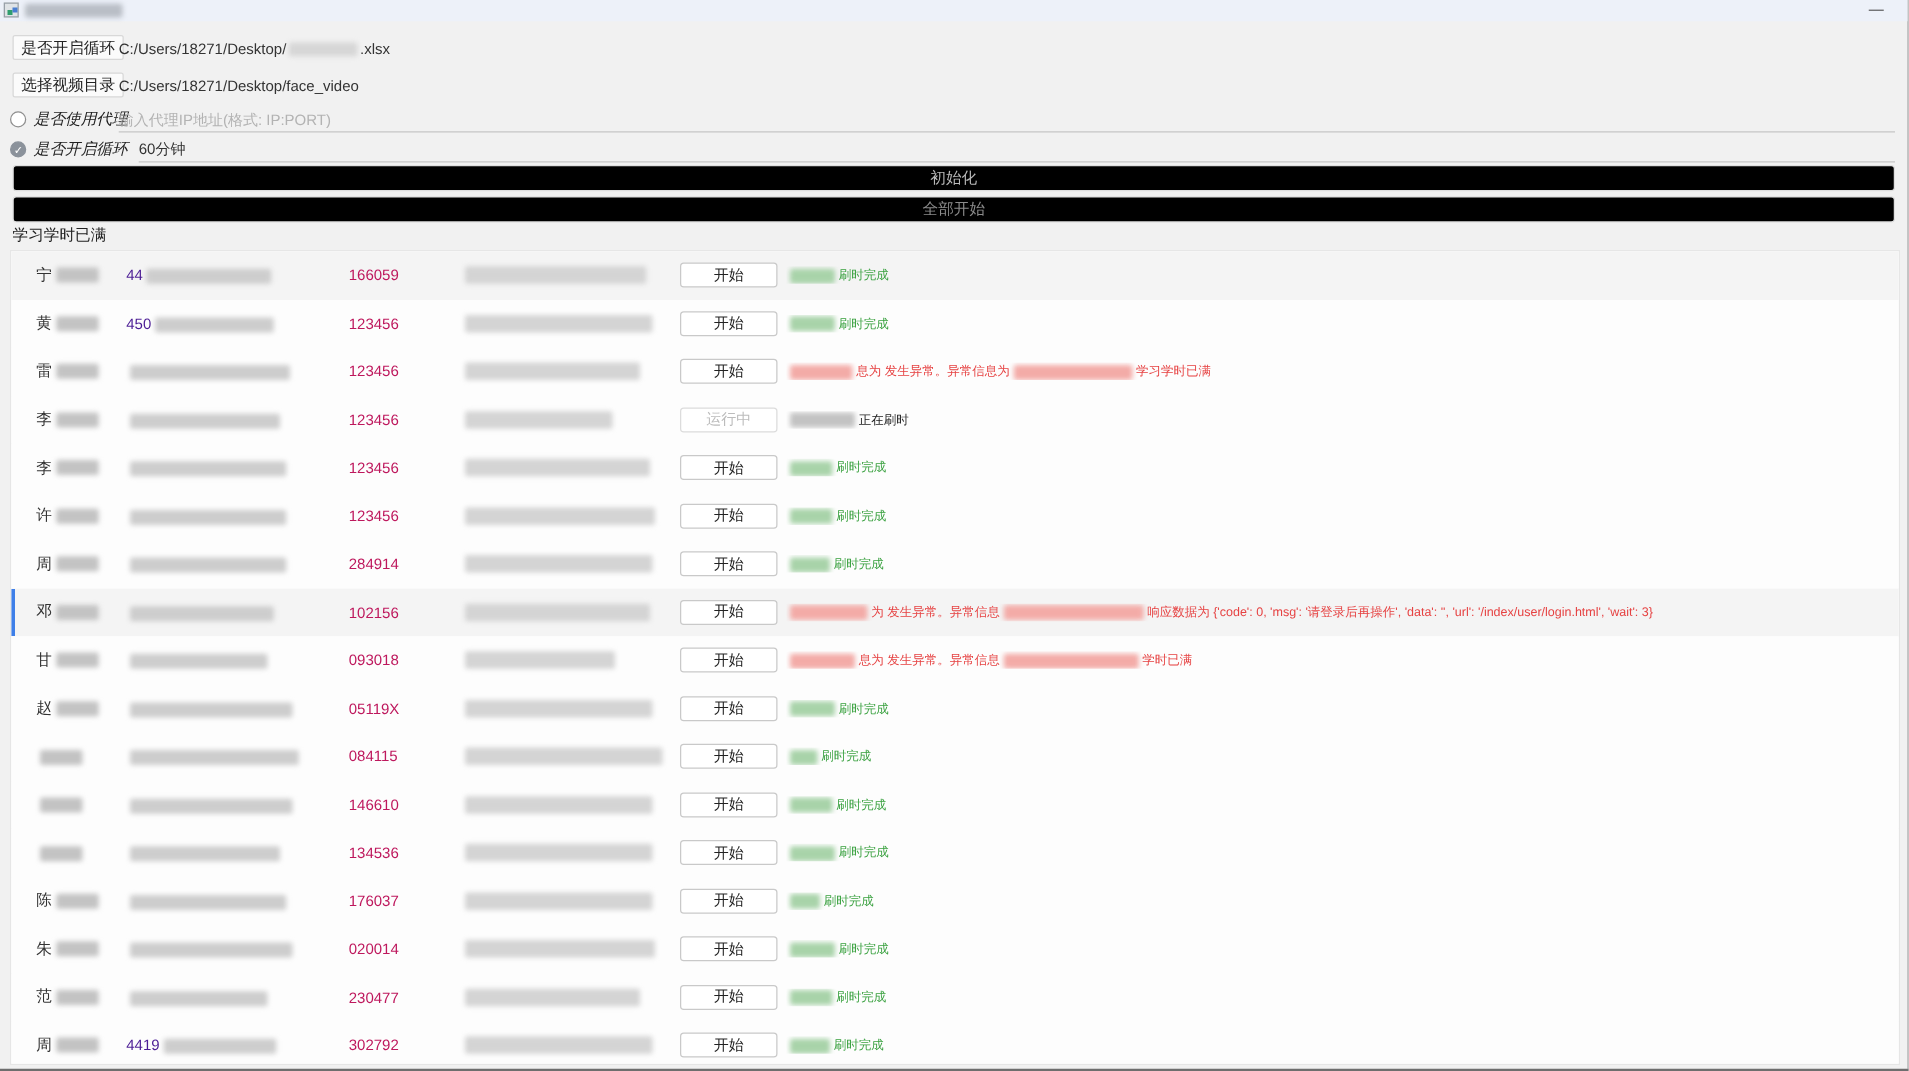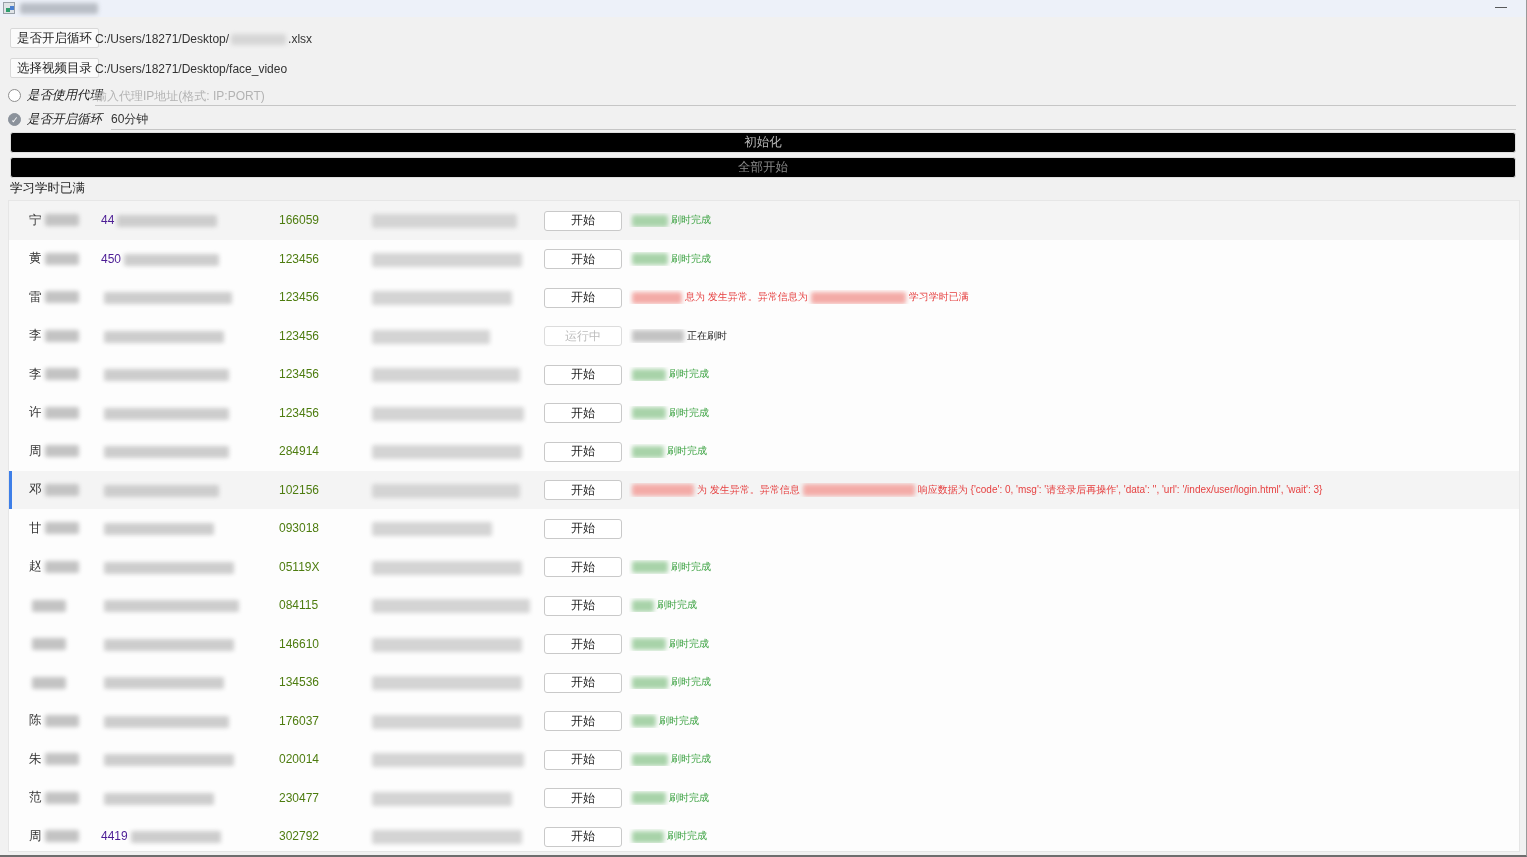--- a/index.html
+++ b/index.html
@@ -45,21 +45,21 @@
 
   
   .table { position:absolute; left:8px; right:6px; top:200px; bottom:3px; background:#fdfdfd;
     border:1px solid #e6e6e6; overflow:hidden; }
   .trow { display:flex; align-items:center; height:38.5px; padding-left:20px; background:#fdfdfd;
     position:relative; }
   .trow.shaded { background:#f4f4f4; }
   .trow.selected { box-shadow:inset 3px 0 0 var(--accent); }
   .c-name { width:72px; font-size:12.5px; color:#333; white-space:nowrap; }
   .c-id   { width:178px; font-size:12px; color:#4c1d95; white-space:nowrap; }
-  .c-code { width:90px; font-size:12px; color:#4d7c0f; }
+  .c-code { width:90px; font-size:12px; color:#be185d; }
   .c-info { width:175px; }
   .c-btn  { width:85px; }
   .c-status { flex:1; font-size:10px; white-space:nowrap; overflow:hidden; }
   .row-btn { width:78px; height:20px; background:#fff; border:1px solid #c9c9c9; border-radius:3px;
     font-size:12px; color:#222; cursor:default;
     font-family:"Liberation Sans","DejaVu Sans",sans-serif; }
   .row-btn.disabled { color:#bcbcbc; border-color:#dcdcdc; }
   .rblk { display:inline-block; height:12px; border-radius:2px; filter:blur(2px);
     vertical-align:middle; margin:0 3px; }
   .rblk.gray  { background:#cdcdcd; }
@@ -174,20 +174,21 @@
         <div class="c-info"><span class="rblk gray info" style="width: 148px;"></span></div>
         <div class="c-btn"><button class="row-btn">开始</button></div>
         <div class="c-status st-red"><span class="rblk red" style="width: 62px;"></span>为 发生异常。异常信息<span class="rblk red" style="width: 112px;"></span>响应数据为 {'code': 0, 'msg': '请登录后再操作', 'data': '', 'url': '/index/user/login.html', 'wait': 3}</div>
       </div>
       <div class="trow">
         <div class="c-name">甘<span class="rblk dark" style="width: 34px;"></span></div>
         <div class="c-id"><span class="rblk gray" style="width: 110px;"></span></div>
         <div class="c-code">093018</div>
         <div class="c-info"><span class="rblk gray info" style="width: 120px;"></span></div>
         <div class="c-btn"><button class="row-btn">开始</button></div>
+        <div class="c-status st-red"><span class="rblk red" style="width: 52px;"></span>息为 发生异常。异常信息<span class="rblk red" style="width: 108px;"></span>学时已满</div>
       </div>
       <div class="trow">
         <div class="c-name">赵<span class="rblk dark" style="width: 34px;"></span></div>
         <div class="c-id"><span class="rblk gray" style="width: 130px;"></span></div>
         <div class="c-code">05119X</div>
         <div class="c-info"><span class="rblk gray info" style="width: 150px;"></span></div>
         <div class="c-btn"><button class="row-btn">开始</button></div>
         <div class="c-status st-green"><span class="rblk green" style="width: 36px;"></span>刷时完成</div>
       </div>
       <div class="trow">

